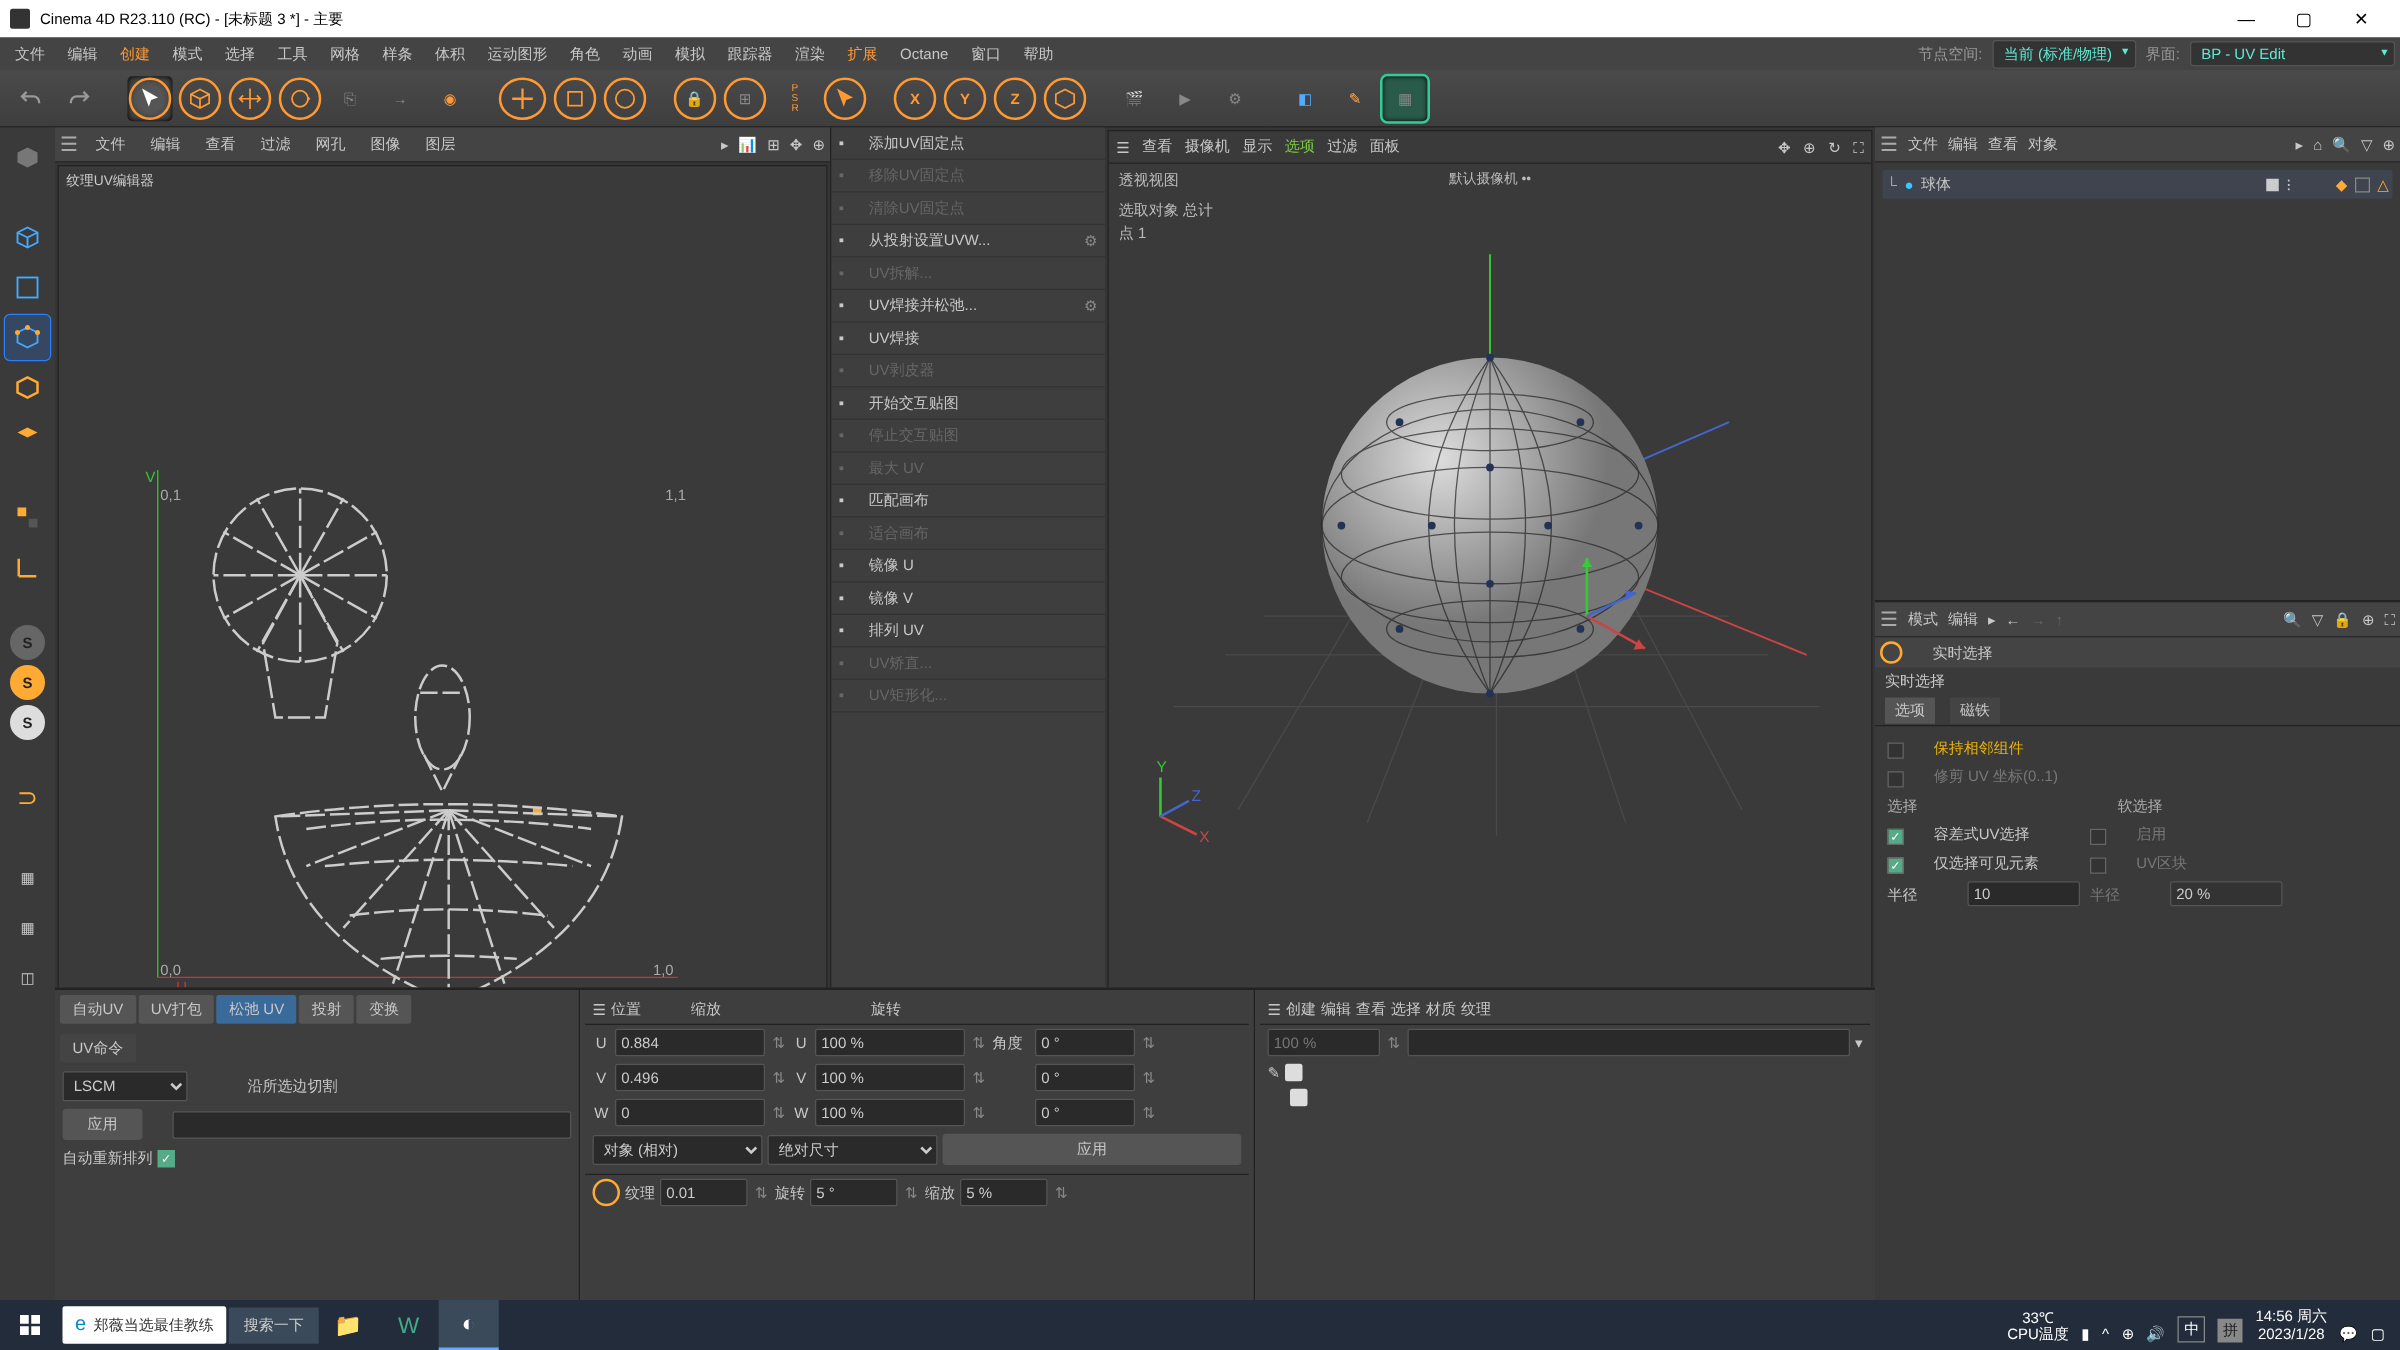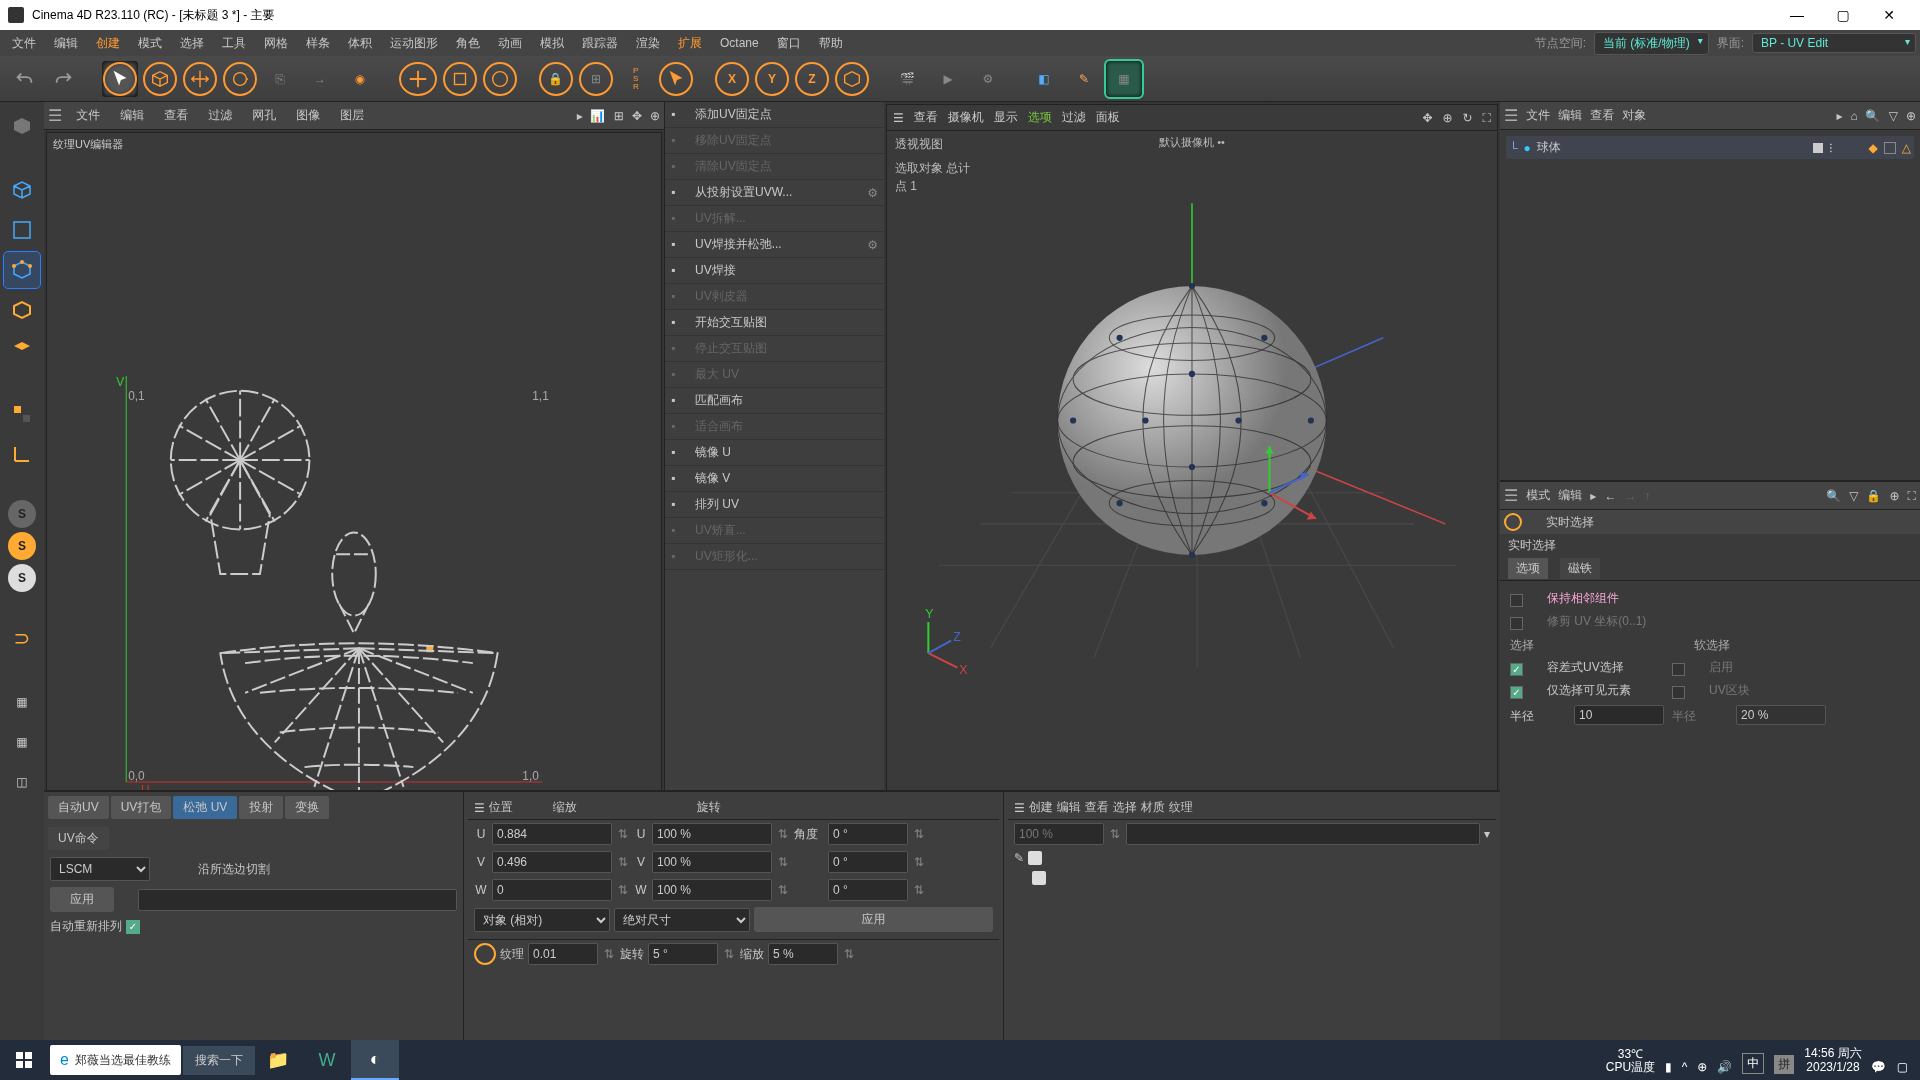--- a/index.html
+++ b/index.html
@@ -564,21 +564,21 @@
         <span>实时选择</span>
       </div>
       <div class="attrrow" style="padding-left:8px">
           <span>实时选择</span>
         </div>
       <div class="tabrow">
         <span class="tab act">选项</span>
         <span class="tab" style="background:#444">磁铁</span>
       </div>
       <div class="attrbody">
-        <div class="attrrow" style="color:#f9a8d4">
+        <div class="attrrow" style="color:#eab308">
             <span class="cb"></span>
             <span>保持相邻组件</span>
           </div>
         <div class="attrrow" style="color:#777">
             <span class="cb"></span>
             <span>修剪 UV 坐标(0..1)</span>
           </div>
         <div style="display:flex;gap:40px;padding:4px 4px 2px;color:#aaa">
           <span>选择</span>
           <span style="margin-left:120px">软选择</span>

